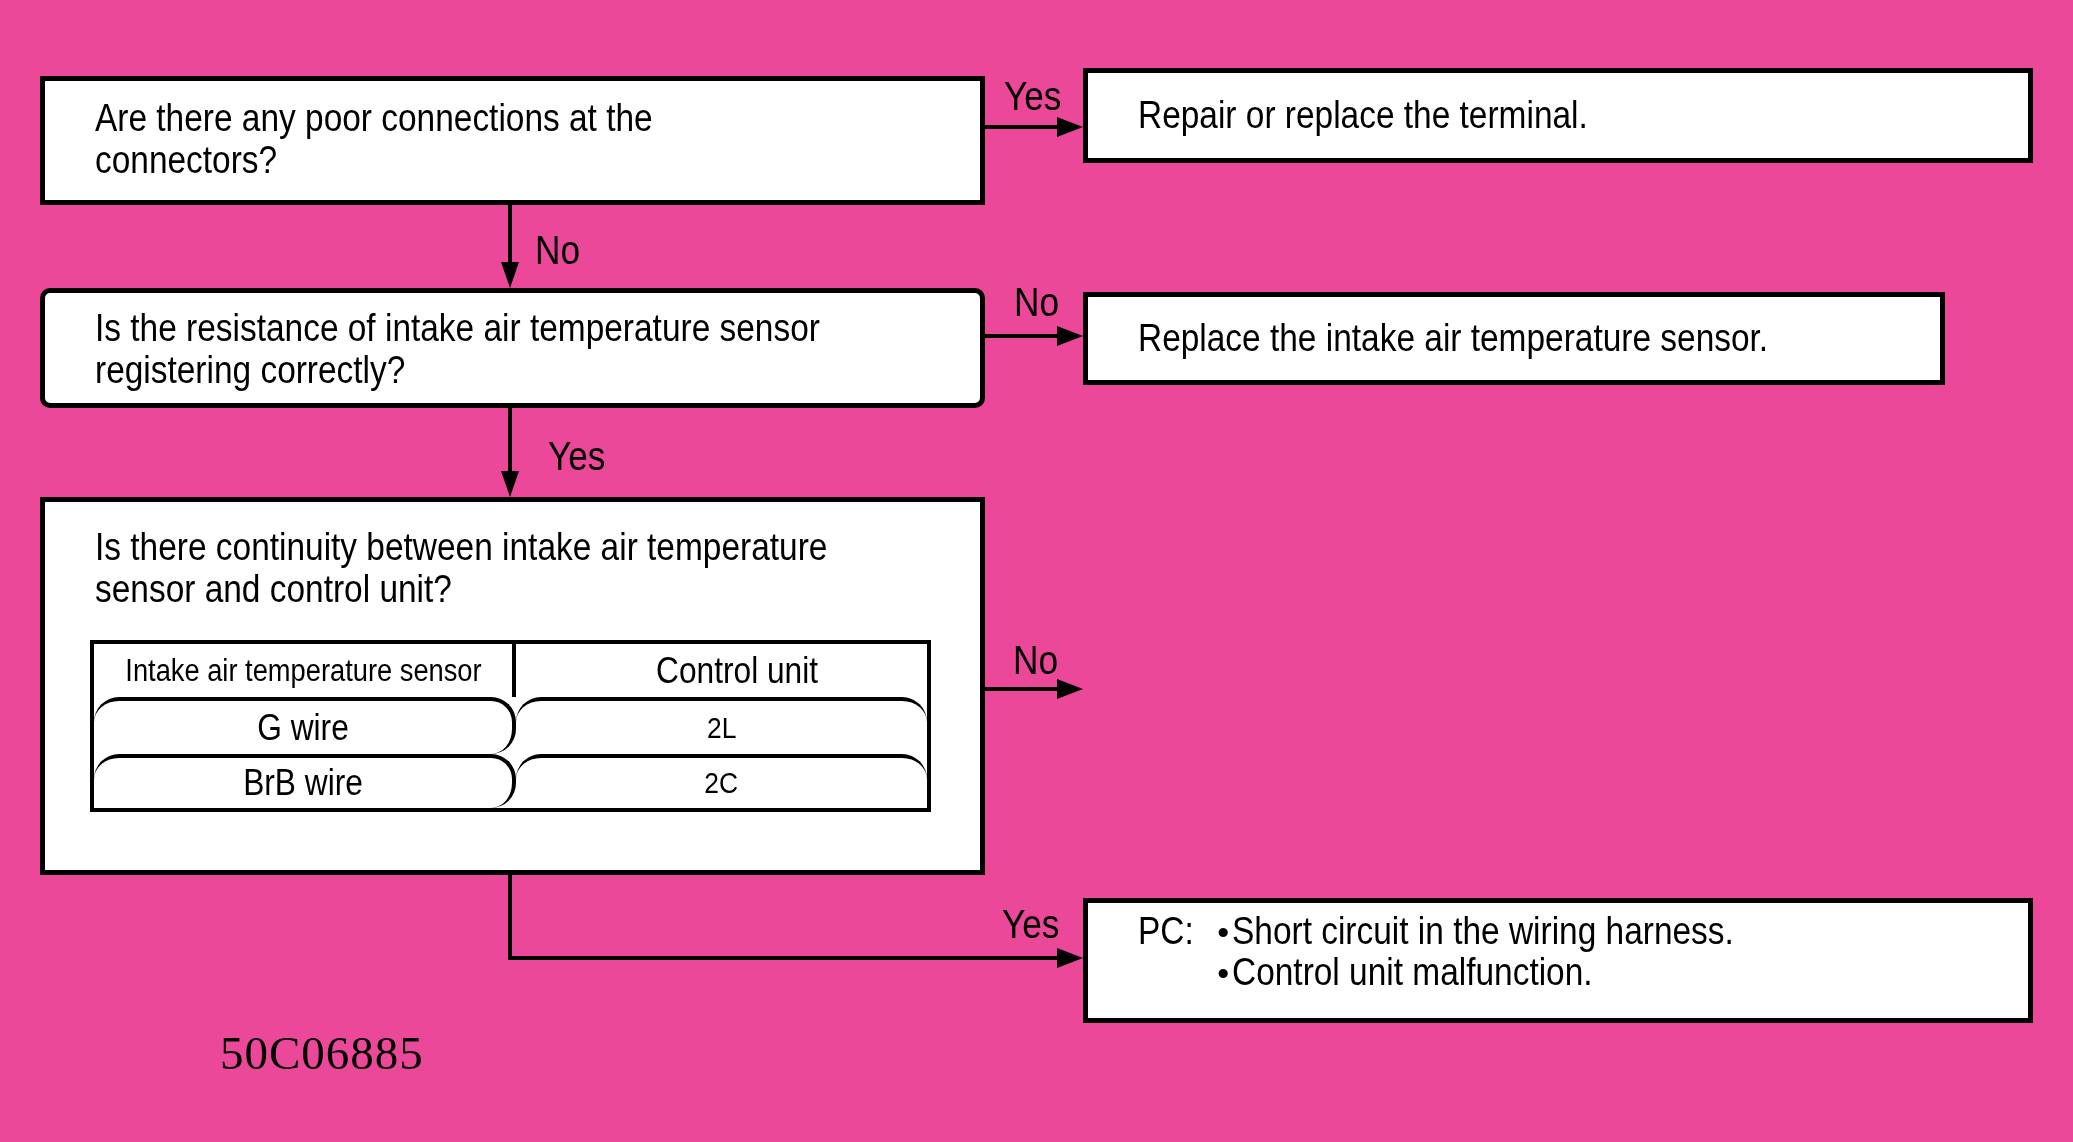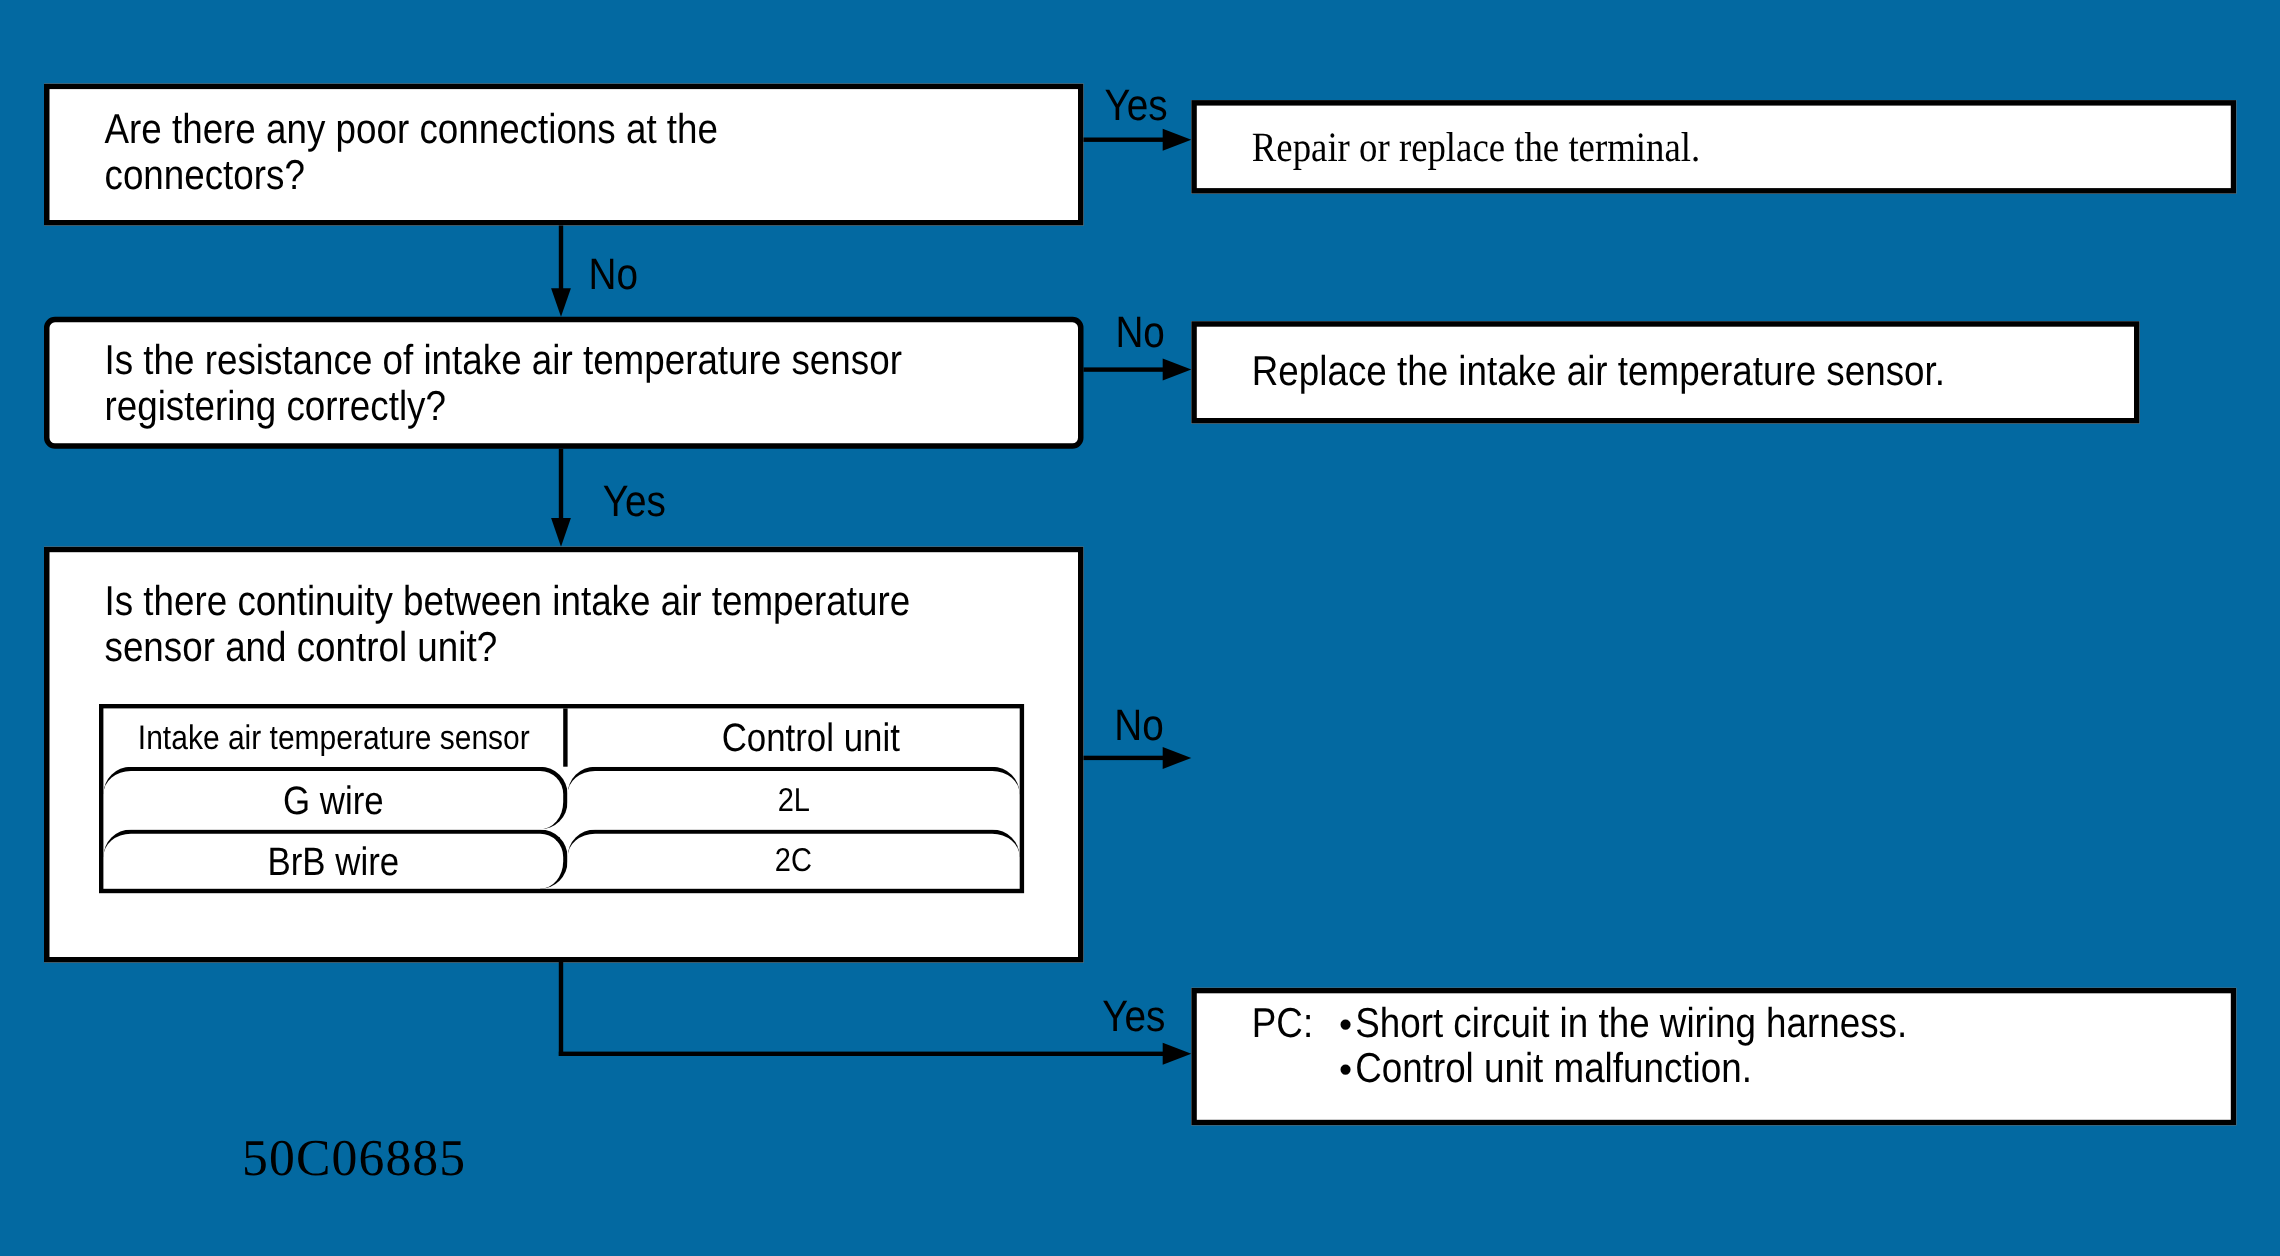--- a/index.html
+++ b/index.html
@@ -1,17 +1,17 @@
 <!DOCTYPE html>
 <html><head>
 <meta charset="utf-8">
 <style>
   html, body { margin:0; padding:0; background:#ffffff; }
   .page {
-    position:relative; width:2073px; height:1142px; background:#0369a1;
+    position:relative; width:2073px; height:1142px; background:#ec4899;
     font-family:"Liberation Sans", sans-serif; color:#000;
     overflow:hidden;
   }
   .box {
     position:absolute; box-sizing:border-box;
     border:5px solid #000; background:#fff;
   }
   .qtext { font-size:38px; line-height:42px; }
   .cond { display:inline-block; transform:scaleX(0.88); transform-origin:0 50%; white-space:nowrap; }
   .cond-c { display:inline-block; transform:scaleX(0.88); transform-origin:50% 50%; white-space:nowrap; }
@@ -56,21 +56,21 @@
     <div class="qtext cond" style="margin:16px 0 0 50px; transform-origin:0 0;">
       <div>Are there any poor connections at the</div>
       <div>connectors?</div>
     </div>
   </div>
 
   <div class="line" style="left:985px; top:125px; width:78px; height:4px;"></div>
   <div class="arr-right" style="left:1057px; top:117px;"></div>
   <div class="edge-label" style="left:1004px; top:74px;"><span class="cond">Yes</span></div>
 
-  <div class="box rbox" style="left:1083px; top:91px; width:950px; height:85px;font-family:Liberation Serif, serif;">
+  <div class="box rbox" style="left:1083px; top:68px; width:950px; height:95px;">
     <span class="cond">Repair or replace the terminal.</span>
   </div>
 
   <div class="line" style="left:508px; top:205px; width:4px; height:60px;"></div>
   <div class="arr-down" style="left:501px; top:262px;"></div>
   <div class="edge-label" style="left:535px; top:228px;"><span class="cond">No</span></div>
 
   <div class="box" style="left:40px; top:288px; width:945px; height:120px;border-radius:10px;">
     <div class="qtext cond" style="margin:14px 0 0 50px; transform-origin:0 0;">
       <div>Is the resistance of intake air temperature sensor</div>

